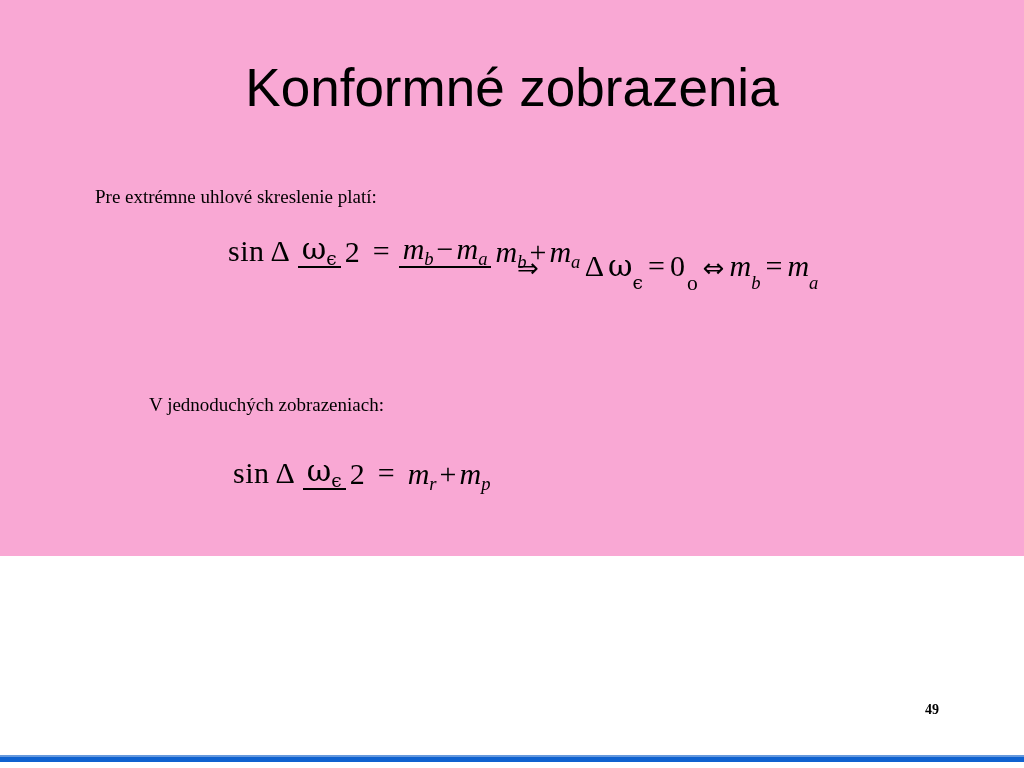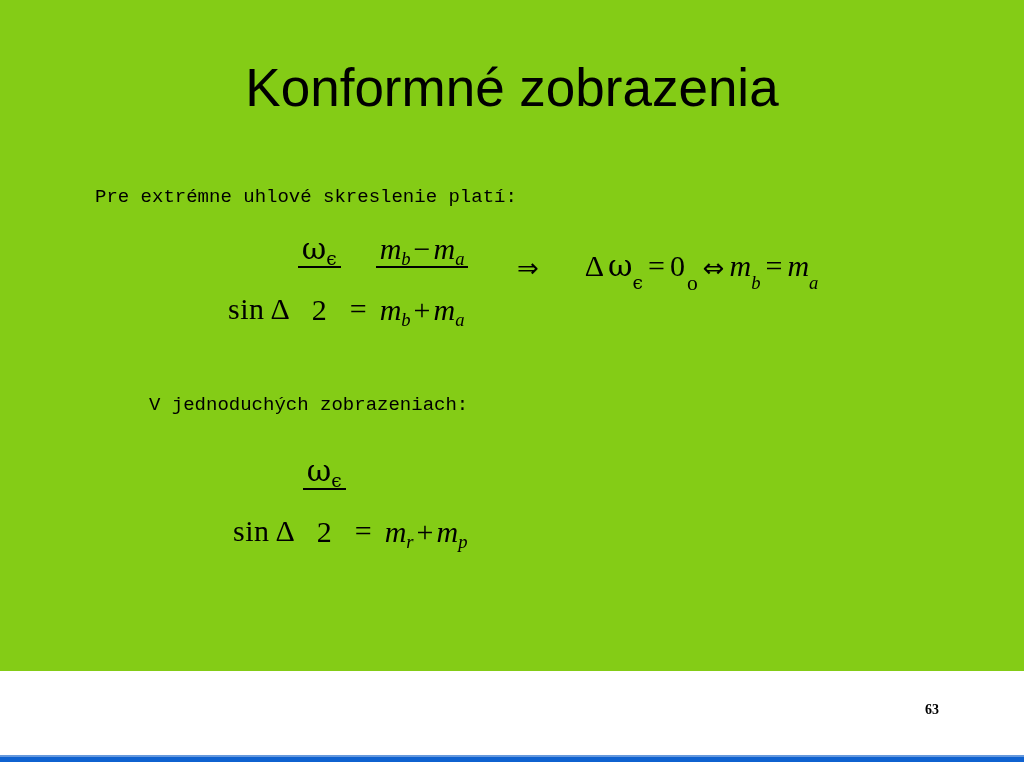--- a/index.html
+++ b/index.html
@@ -13,22 +13,22 @@
     font-family: "Liberation Sans", sans-serif;
     overflow: hidden;
     position: relative;
   }
 
   .slide {
     position: absolute;
     left: 0;
     top: 0;
     width: 1024px;
-    height: 671px;
-    background: #84cc16;
+    height: 556px;
+    background: #f9a8d4;
   }
 
   
   .slide-title {
     position: absolute;
     left: 0;
     top: 58px;
     width: 1024px;
     text-align: center;
     font-family: "Liberation Sans", sans-serif;
@@ -36,21 +36,21 @@
     font-weight: 400;
     color: #000000;
     letter-spacing: 0px;
     line-height: 1.12;
     white-space: nowrap;
   }
 
   
   .body-line {
     position: absolute;
-    font-family: Liberation Mono, monospace;
+    font-family: Liberation Serif, serif;
     font-size: 19px;
     font-weight: 400;
     color: #000000;
     white-space: nowrap;
   }
   .line-1 { left: 95px;  top: 186px; }
   .line-2 { left: 149px; top: 394px; }
 
   
   .formula {
@@ -80,26 +80,25 @@
   .op {
     display: inline-block;
     padding: 0 5px;
     font-style: normal;
   }
   .op-tight { padding: 0 3px; }
 
   
   .frac {
     display: inline-flex;
-    flex-direction: column;
+    flex-direction: row;
     align-items: center;
     vertical-align: middle;
     margin: 0 4px;
     line-height: 1.06;
-    gap: 24px;
   }
   .frac .num {
     padding: 0 4px 1px 4px;
     border-bottom: 2px solid #000;
   }
   .frac .den {
     padding: 2px 4px 0 4px;
   }
 
   
@@ -219,18 +218,18 @@
       <span class="den mupr">2</span>
     </span>
     <span class="op mupr">=</span>
     <span class="frac">
       <span class="den">
         <span class="mi">m</span><sub class="mi">r</sub><span class="op op-tight mupr">+</span><span class="mi">m</span><sub class="mi">p</sub>
       </span>
     </span>
   </div>
 
-  <div class="page-number">63</div>
+  <div class="page-number">49</div>
 
   <div class="footer-rule-light"></div>
   <div class="footer-rule-strong"></div>
 
 </div>
 
 </body></html>

